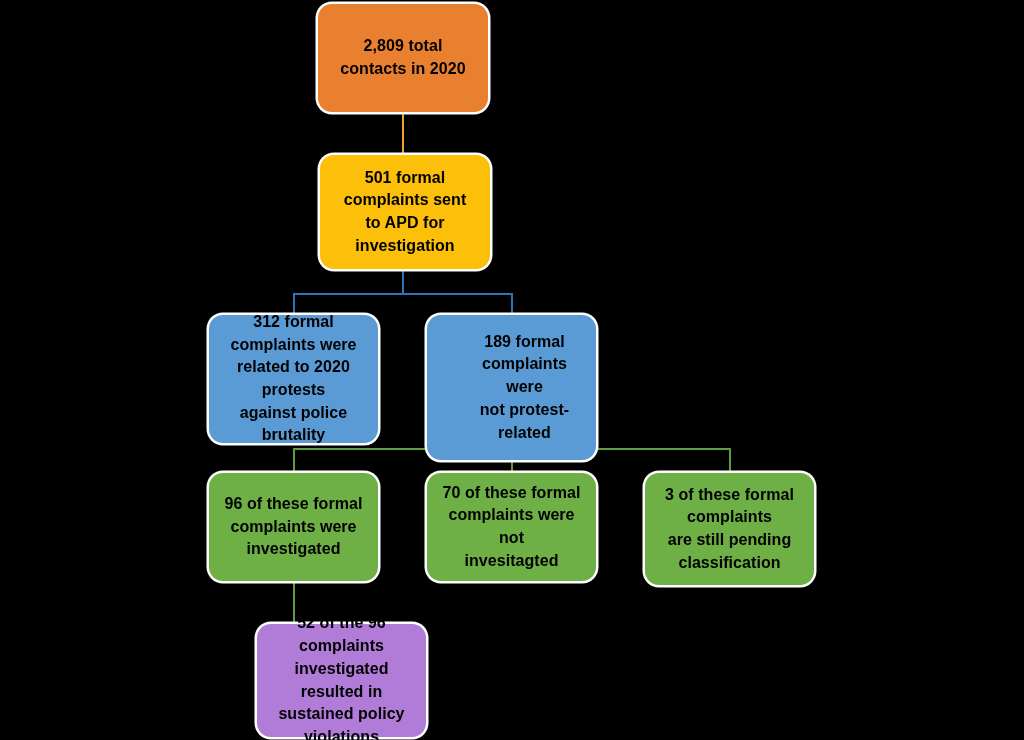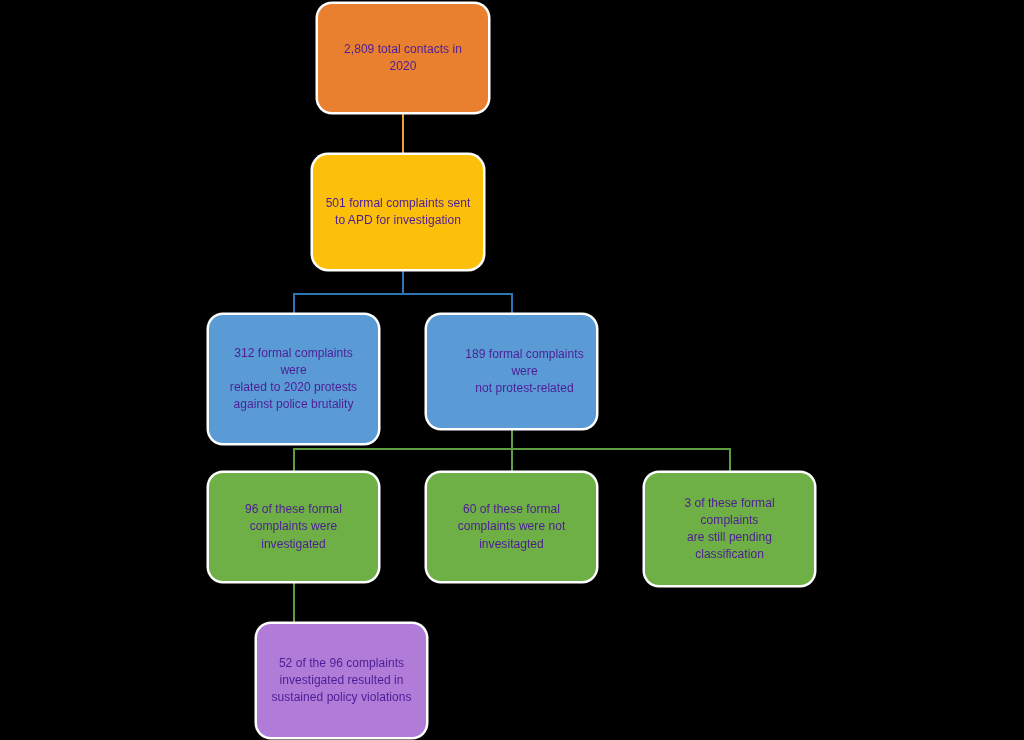--- a/index.html
+++ b/index.html
@@ -18,27 +18,28 @@
     overflow: hidden;
   }
   .node {
     position: absolute;
     box-sizing: border-box;
     border-radius: 14px;
     display: flex;
     align-items: center;
     justify-content: center;
     text-align: center;
-    color: #4c1d95;
-    font-size: 12px;
+    color: #000000;
+    font-size: 16px;
     line-height: 1.42;
     padding: 6px 12px;
     box-shadow: 0 0 0 2.5px #ffffff;
     white-space: pre-line;
     letter-spacing: 0.05px;
+    font-weight: bold;
   }
   .node-orange { background: #E8802F; }
   .node-yellow { background: #FCC00A; }
   .node-blue   { background: #5B9BD5; }
   .node-green  { background: #6EAF46; }
   .node-purple { background: #B07CD8; }
 
   .connector {
     position: absolute;
   }
@@ -63,34 +64,34 @@
 
   <div class="connector conn-v c-green" style="left:511px; top:427px; height:47px;"></div>
   <div class="connector conn-h c-green" style="left:293px; top:448px; width:438px;"></div>
   <div class="connector conn-v c-green" style="left:293px; top:448px; height:26px;"></div>
   <div class="connector conn-v c-green" style="left:729px; top:448px; height:26px;"></div>
 
   <div class="connector conn-v c-green" style="left:293px; top:580px; height:44px;"></div>
 
   <div class="node node-orange" style="left:318px; top:4px; width:170px; height:108px;">2,809 total contacts in 2020</div>
 
-  <div class="node node-yellow" style="left:313px; top:155px; width:170px; height:114px;border-radius:15px;">501 formal complaints sent
+  <div class="node node-yellow" style="left:320px; top:155px; width:170px; height:114px;">501 formal complaints sent
 to APD for investigation</div>
 
   <div class="node node-blue" style="left:209px; top:315px; width:169px; height:128px;">312 formal complaints were
 related to 2020 protests
 against police brutality</div>
 
-  <div class="node node-blue" style="left:427px; top:315px; width:169px; height:113px;padding-left:38px;">189 formal complaints were
+  <div class="node node-blue" style="left:427px; top:315px; width:169px; height:145px;padding-left:38px;">189 formal complaints were
 not protest-related</div>
 
   <div class="node node-green" style="left:209px; top:473px; width:169px; height:108px;">96 of these formal
 complaints were investigated</div>
 
-  <div class="node node-green" style="left:427px; top:473px; width:169px; height:108px;">60 of these formal
+  <div class="node node-green" style="left:427px; top:473px; width:169px; height:108px;">70 of these formal
 complaints were not
 invesitagted</div>
 
   <div class="node node-green" style="left:645px; top:473px; width:169px; height:112px;">3 of these formal complaints
 are still pending classification</div>
 
   <div class="node node-purple" style="left:209px; top:624px; width:169px; height:113px;margin-left:48px;">52 of the 96 complaints
 investigated resulted in
 sustained policy violations</div>
 

